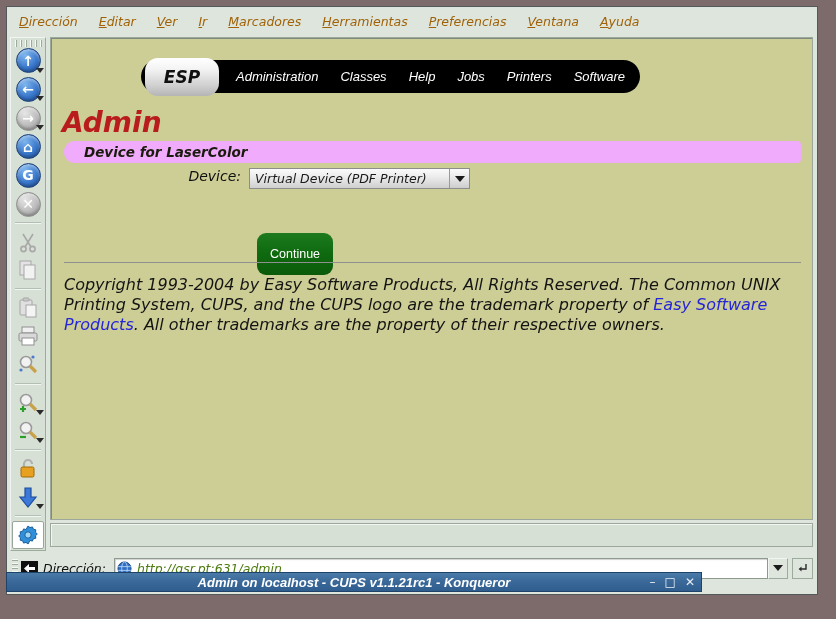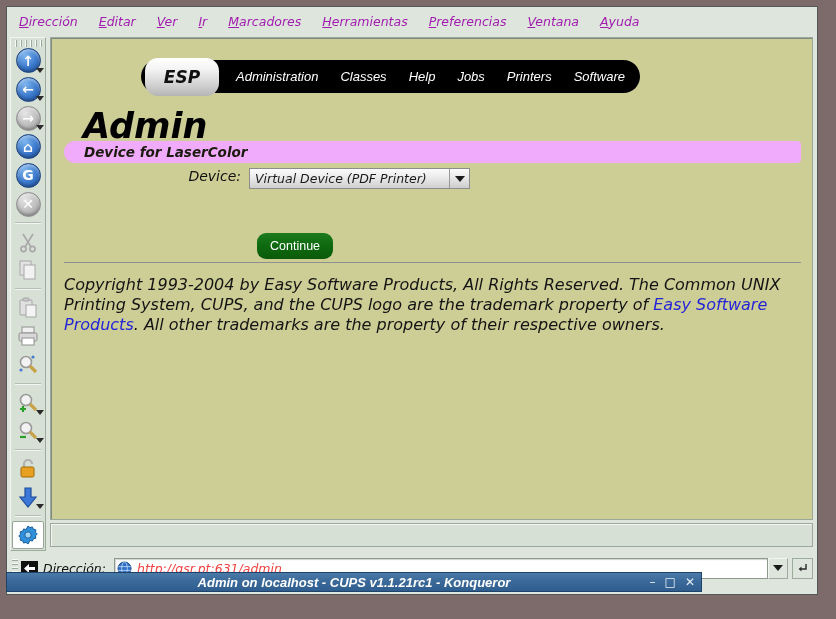--- a/index.html
+++ b/index.html
@@ -37,21 +37,21 @@
     background: #dde5dd;
     display: flex;
     align-items: center;
     padding-left: 10px;
     box-sizing: border-box;
   }
   .menu-item {
     font-family: "DejaVu Sans", sans-serif;
     font-style: italic;
     font-size: 12.5px;
-    color: #a21caf;
+    color: #a16207;
     margin-right: 21px;
     white-space: nowrap;
     cursor: default;
   }
   .menu-item .acc {
     text-decoration: underline;
   }
   
   #toolbar {
     position: absolute;
@@ -174,25 +174,24 @@
     padding: 0 11px;
     white-space: nowrap;
     cursor: pointer;
     font-style: italic;
   }
   
   #page-title {
     position: absolute;
     left: 11px; top: 68px;
     font-family: "DejaVu Sans", sans-serif;
-    font-size: 35px;
+    font-size: 28px;
     font-weight: bold;
     font-style: italic;
-    color: #000000;
-    margin-left: 21px;
+    color: #b91c1c;
   }
   
   #section-header {
     position: absolute;
     left: 13px; top: 103px;
     width: 737px; height: 22px;
     background: #f0abfc;
     border-radius: 11px 4px 4px 11px;
     display: flex;
     align-items: center;
@@ -263,21 +262,21 @@
     left: 206px; top: 195px;
     height: 18px;
     border-radius: 9px;
     background: linear-gradient(to bottom, #1d7a1d 0%, #0f6a0f 50%, #0a5a0a 100%);
     color: #ffffff;
     font-family: "Liberation Sans", sans-serif;
     font-size: 12.5px;
     display: flex;
     align-items: center;
     justify-content: center;
-    padding: 4px 13px;
+    padding: 12px 13px;
     cursor: pointer;
     border: none;
   }
   
   #content-hr {
     position: absolute;
     left: 13px; top: 224px;
     width: 737px; height: 0;
     border-top: 1px solid #8f8f8f;
   }
@@ -357,21 +356,21 @@
   }
   #url-globe {
     width: 15px; height: 15px;
     margin-right: 5px;
     flex: 0 0 auto;
   }
   #url-text {
     font-family: "DejaVu Sans", sans-serif;
     font-style: italic;
     font-size: 12.5px;
-    color: #ef4444;
+    color: #4d7c0f;
     white-space: nowrap;
   }
   #url-drop {
     width: 20px; height: 21px;
     background: #dde5dd;
     border-left: 1px solid #f2f6f2;
     border-top: 1px solid #f2f6f2;
     border-right: 1px solid #9dab9d;
     border-bottom: 1px solid #9dab9d;
     box-sizing: border-box;

